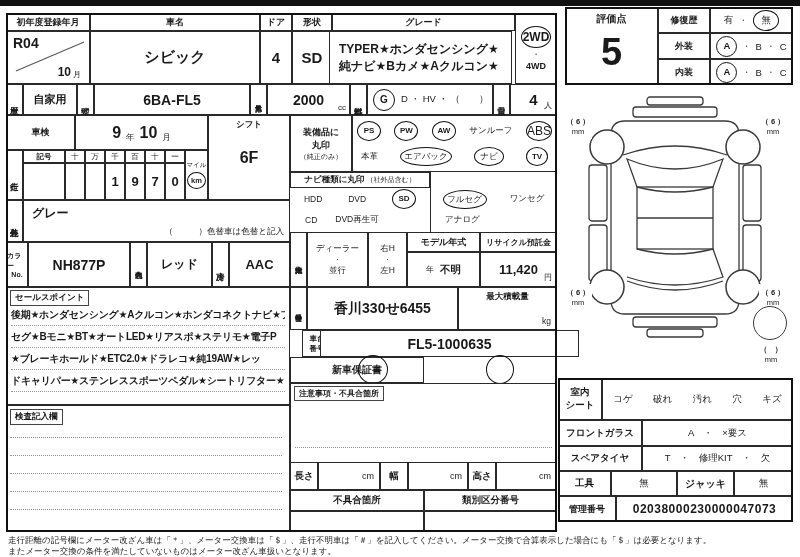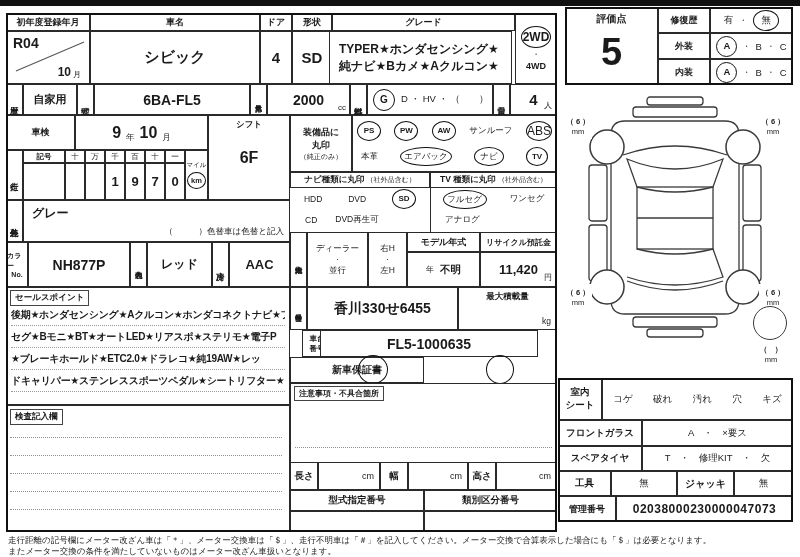--- a/index.html
+++ b/index.html
@@ -191,24 +191,20 @@
   </div>
   <div class="c nob" style="left:291px;top:188px;width:138px;height:22px;justify-content:space-around">
     <span style="font-size:8.5px">HDD</span>
     <span style="font-size:8.5px">DVD</span>
     <span class="ring" style="width:24px;height:20px;font-size:8px;font-weight:bold">SD</span>
   </div>
   <div class="c nob" style="left:291px;top:210px;width:138px;height:20px;justify-content:flex-start;gap:18px;padding-left:14px">
     <span style="font-size:8.5px">CD</span>
     <span style="font-size:8.5px">DVD再生可</span>
   </div>
-  <div class="c" style="left:430px;top:172px;width:127px;height:16px;gap:2px">
-    <span style="font-size:8.5px;font-weight:bold">TV 種類に丸印</span>
-    <span style="font-size:7px">（社外品含む）</span>
-  </div>
   <div class="c nob" style="left:431px;top:188px;width:125px;height:22px;justify-content:space-around">
     <span class="ring" style="width:44px;height:19px;font-size:8.5px">フルセグ</span>
     <span style="font-size:8.5px">ワンセグ</span>
   </div>
   <div class="c nob" style="left:431px;top:210px;width:125px;height:20px;justify-content:flex-start;padding-left:14px">
     <span style="font-size:8.5px">アナログ</span>
   </div>
   <div style="position:absolute;left:430px;top:172px;width:1px;height:60px;background:#2a2a2a"></div>
 
   <div class="c vl" style="left:6px;top:200px;width:17px;height:42px">
@@ -286,21 +282,21 @@
     </div>
   <div class="c" style="left:458px;top:287px;width:99px;height:43px">
     <span style="position:absolute;top:3px;font-size:8.5px;font-weight:bold">最大積載量</span>
     <span style="position:absolute;right:5px;bottom:3px;font-size:8.5px">kg</span>
   </div>
 
   <div class="c col" style="left:302px;top:330px;width:30px;height:27px">
     <span style="font-size:7.5px;font-weight:bold">車台</span>
     <span style="font-size:7.5px;font-weight:bold">番号</span>
   </div>
-  <div class="c" style="left:320px;top:330px;width:218px;height:27px;font-size:14px;font-weight:bold">
+  <div class="c" style="left:320px;top:330px;width:259px;height:27px;font-size:14px;font-weight:bold">
       <span>FL5-1000635</span>
     </div>
 
   <div class="c" style="left:290px;top:357px;width:134px;height:26px;font-size:10px;font-weight:bold">
       <span>新車保証書</span>
     </div>
   <div class="ringov" style="left:358px;top:355px;width:30px;height:29px"></div>
   <div class="ringov" style="left:486px;top:355px;width:28px;height:29px"></div>
 
   <div class="c" style="left:290px;top:383px;width:267px;height:90px">
@@ -321,21 +317,21 @@
       <span>cm</span>
     </div>
   <div class="c" style="left:468px;top:462px;width:28px;height:28px;font-size:9.5px;font-weight:bold">
       <span>高さ</span>
     </div>
   <div class="c" style="left:496px;top:462px;width:61px;height:28px;justify-content:flex-end;padding-right:5px;font-size:9px">
       <span>cm</span>
     </div>
 
   <div class="c" style="left:290px;top:490px;width:134px;height:21px;font-size:9.5px;font-weight:bold">
-      <span>型式指定番号</span>
+      <span>不具合箇所</span>
     </div>
   <div class="c" style="left:424px;top:490px;width:133px;height:21px;font-size:9.5px;font-weight:bold">
       <span>類別区分番号</span>
     </div>
   <div class="c" style="left:290px;top:511px;width:134px;height:21px"></div>
   <div class="c" style="left:424px;top:511px;width:133px;height:21px"></div>
 
   <div class="c" style="left:6px;top:405px;width:284px;height:127px">
     <span class="tag" style="position:absolute;left:3px;top:3px">検査記入欄</span>
   </div>

